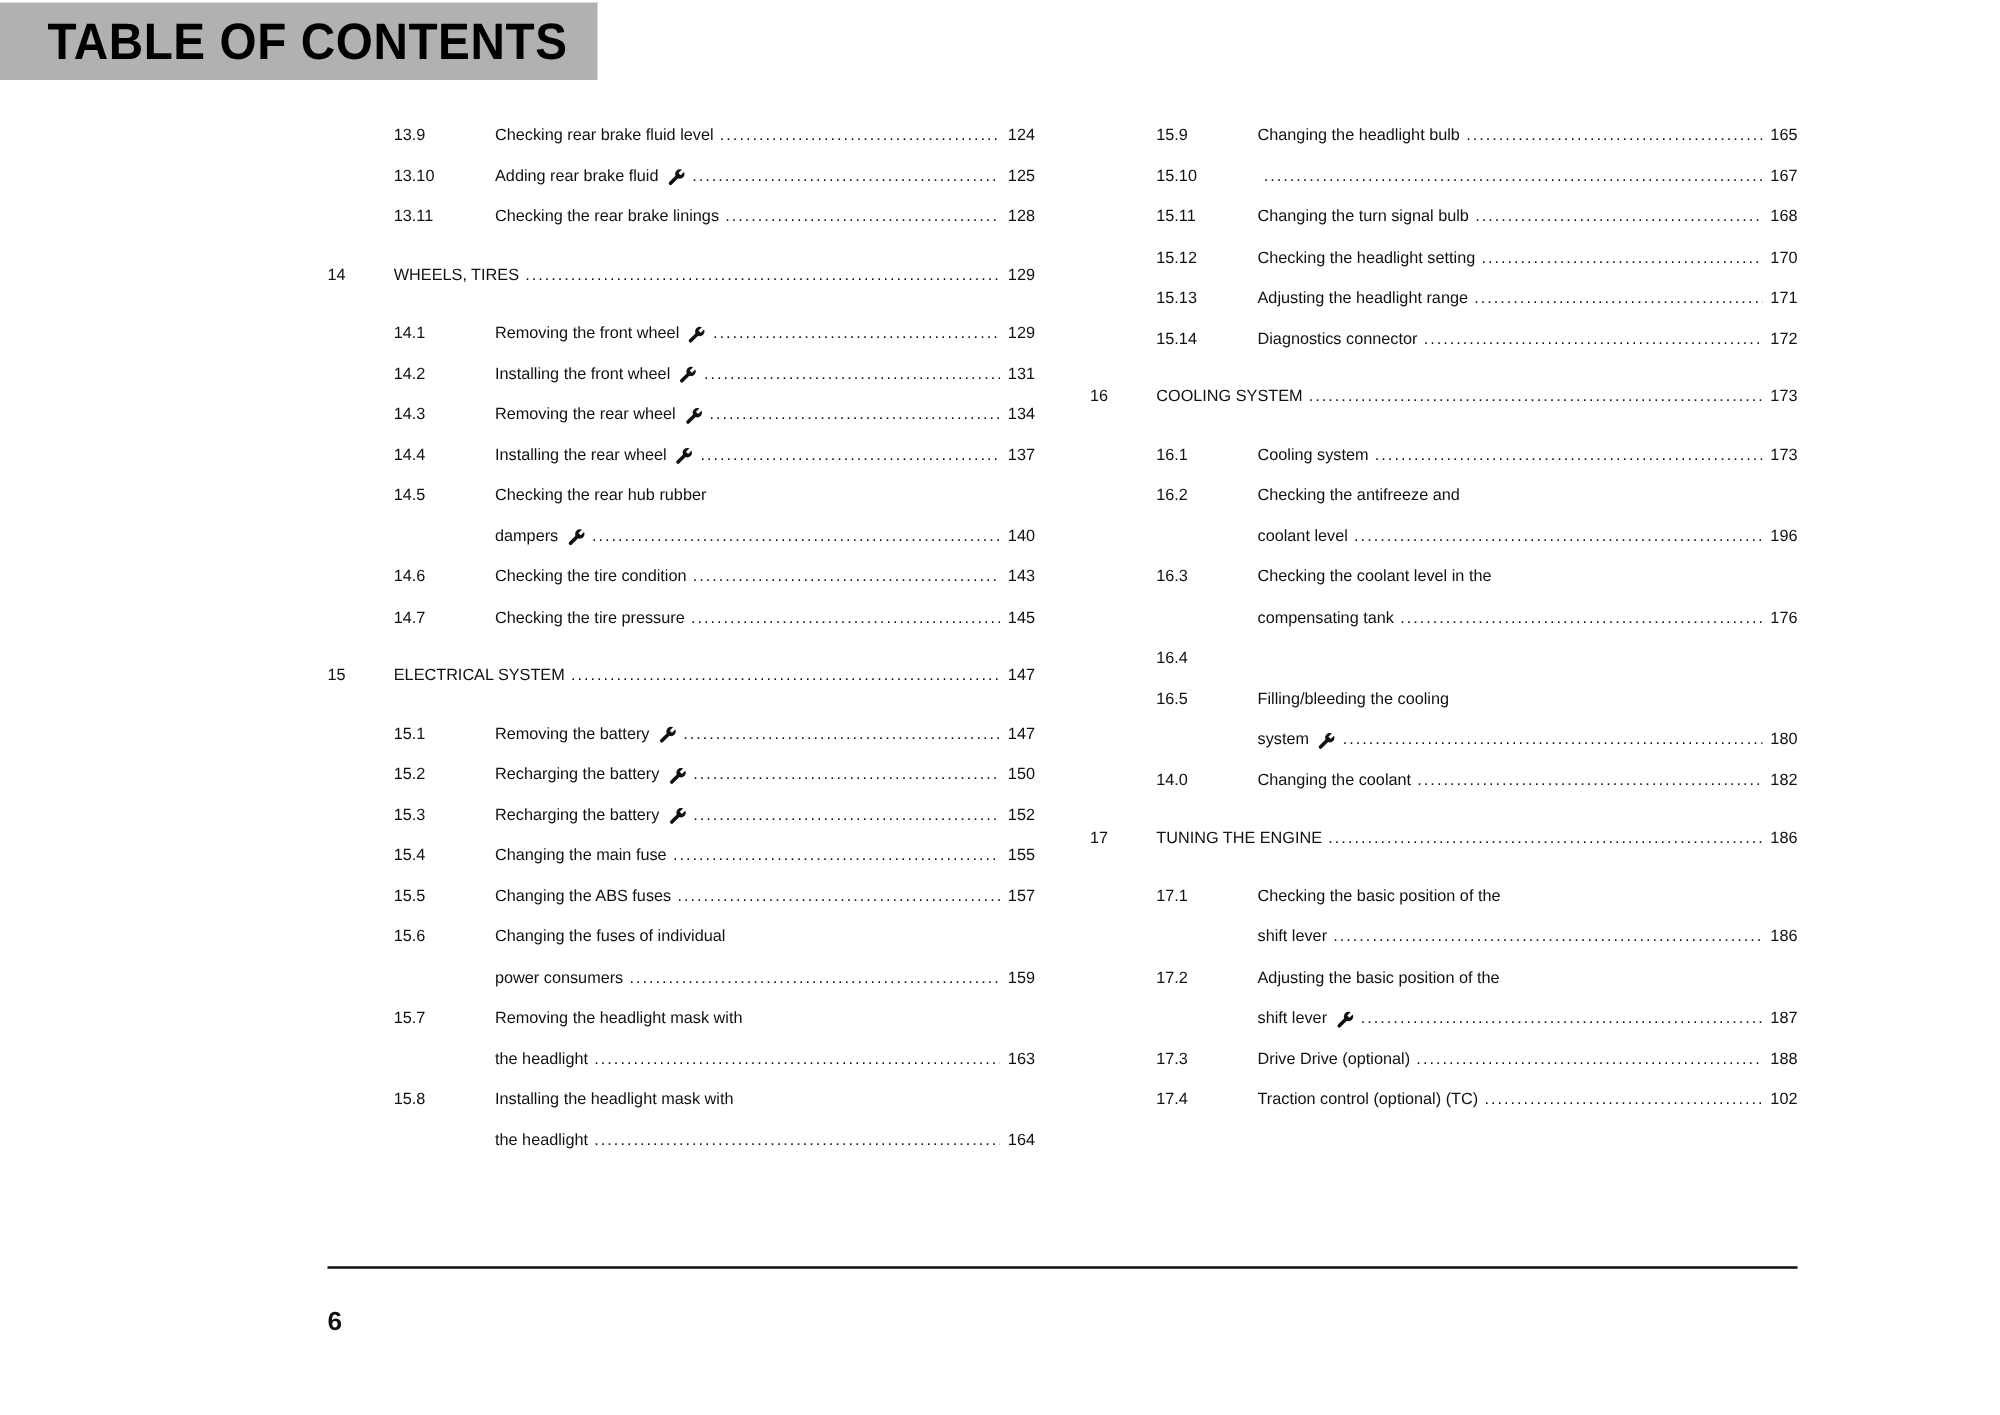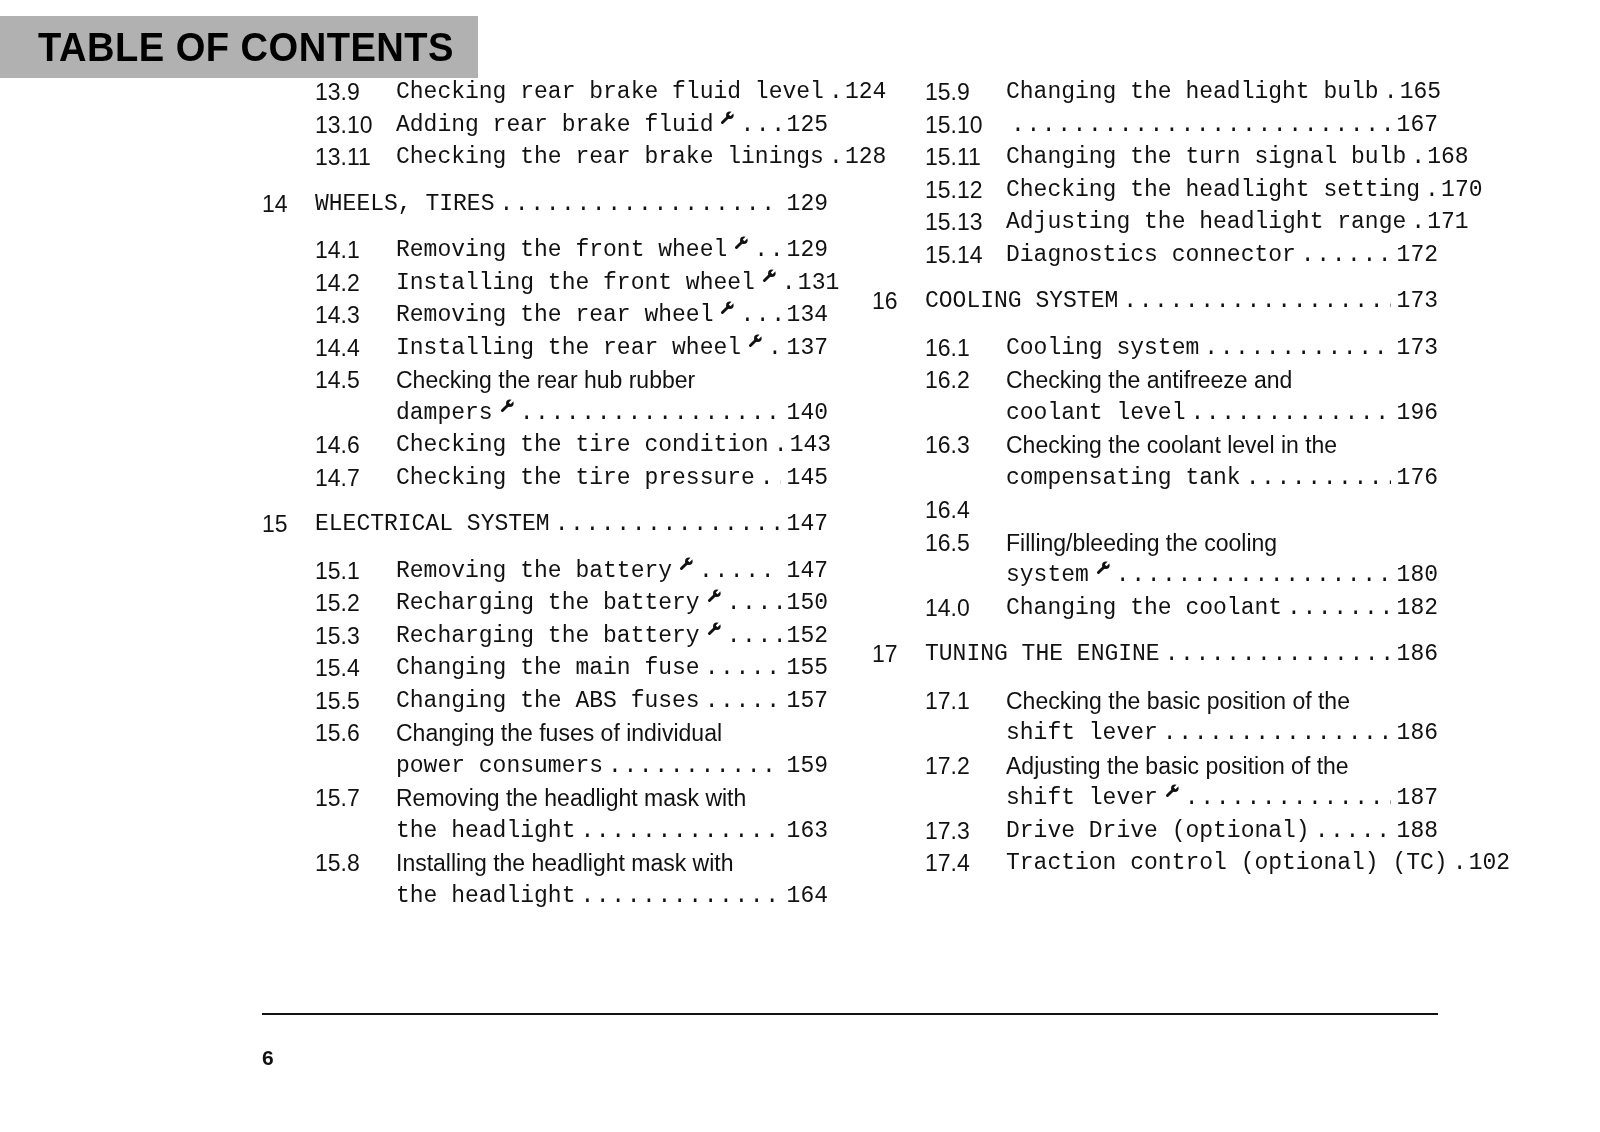--- a/index.html
+++ b/index.html
@@ -7,50 +7,50 @@
     width: 1600px; height: 1132px;
     background: #ffffff;
     font-family: "Liberation Sans", "DejaVu Sans", sans-serif;
     color: #111;
     position: relative;
     overflow: hidden;
   }
 
   
   .header-bar {
-    position: absolute; left: 0; top: 16px;
+    position: absolute; left: 0; top: 2px;
     width: 478px; height: 62px;
     background: #b1b1b1;
     display: flex; align-items: center;
     padding-left: 38px; box-sizing: border-box;
   }
   .header-title {
     font-size: 41px; font-weight: 700; color: #000;
     white-space: nowrap;
     transform: scaleX(0.93); transform-origin: left center;
     letter-spacing: 0.5px;
   }
 
   
   .toc {
-    position: absolute; left: 262px; top: 76px; width: 1176px;
+    position: absolute; left: 262px; top: 92px; width: 1176px;
     display: flex; gap: 44px;
-    font-size: 23px; line-height: 32.5px;
+    font-size: 13px; line-height: 32.5px;
   }
   .col { width: 566px; }
 
   .entry { display: flex; }
   .entry.section { margin: 14px 0; }
   .entry.item { padding-left: 53px; }
   .num { flex: 0 0 auto; }
   .entry.section > .num { width: 53px; }
   .entry.item > .num { width: 81px; }
   .body { flex: 1; min-width: 0; }
 
-  .line.last { display: flex; align-items: flex-start; font-family: Liberation Mono, monospace; }
+  .line.last { display: flex; align-items: center; }
   .txt { white-space: nowrap; }
 
   .wrench { flex: 0 0 auto; margin-left: 7px; position: relative; top: 1px; }
   .wrench svg { display: block; }
 
   .leader {
     flex: 1 1 auto; overflow: hidden; white-space: nowrap;
     min-width: 10px; margin: 0 6px 0 5px;
   }
   .leader::after {

